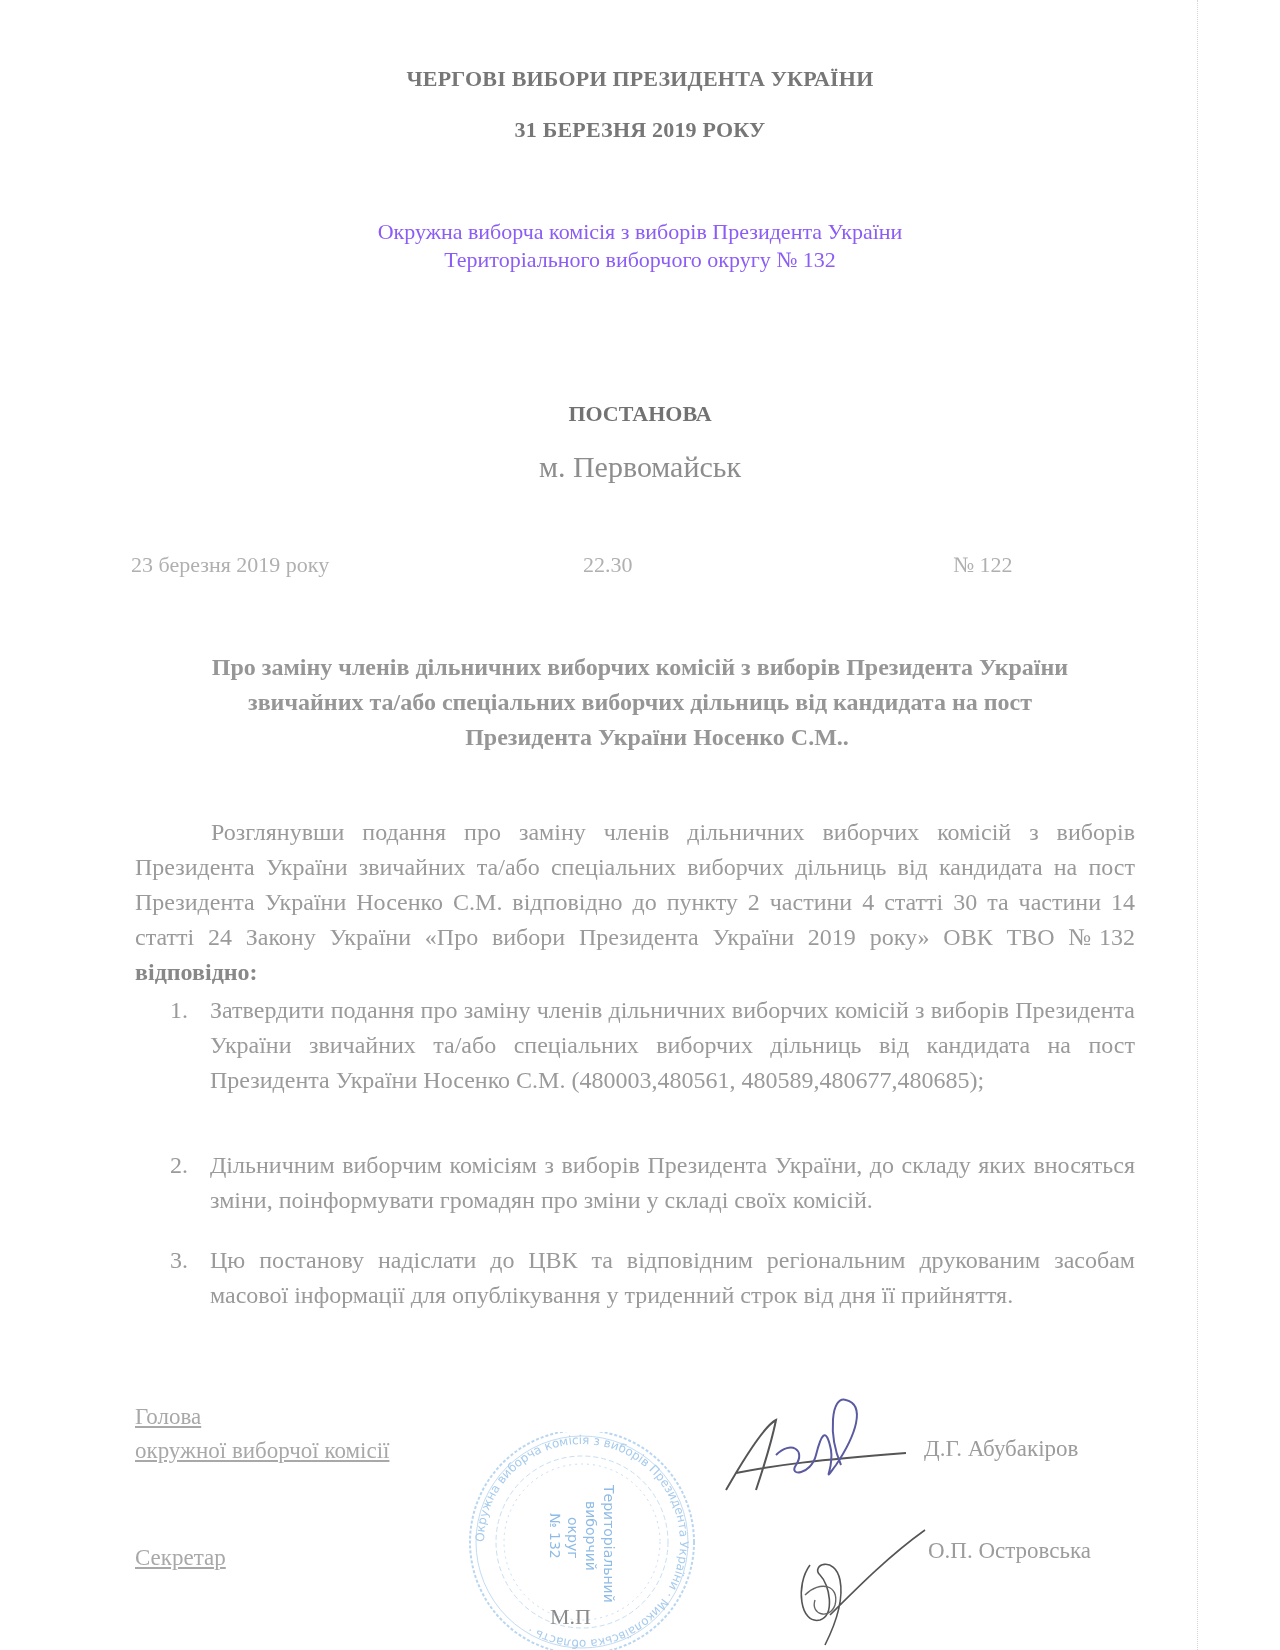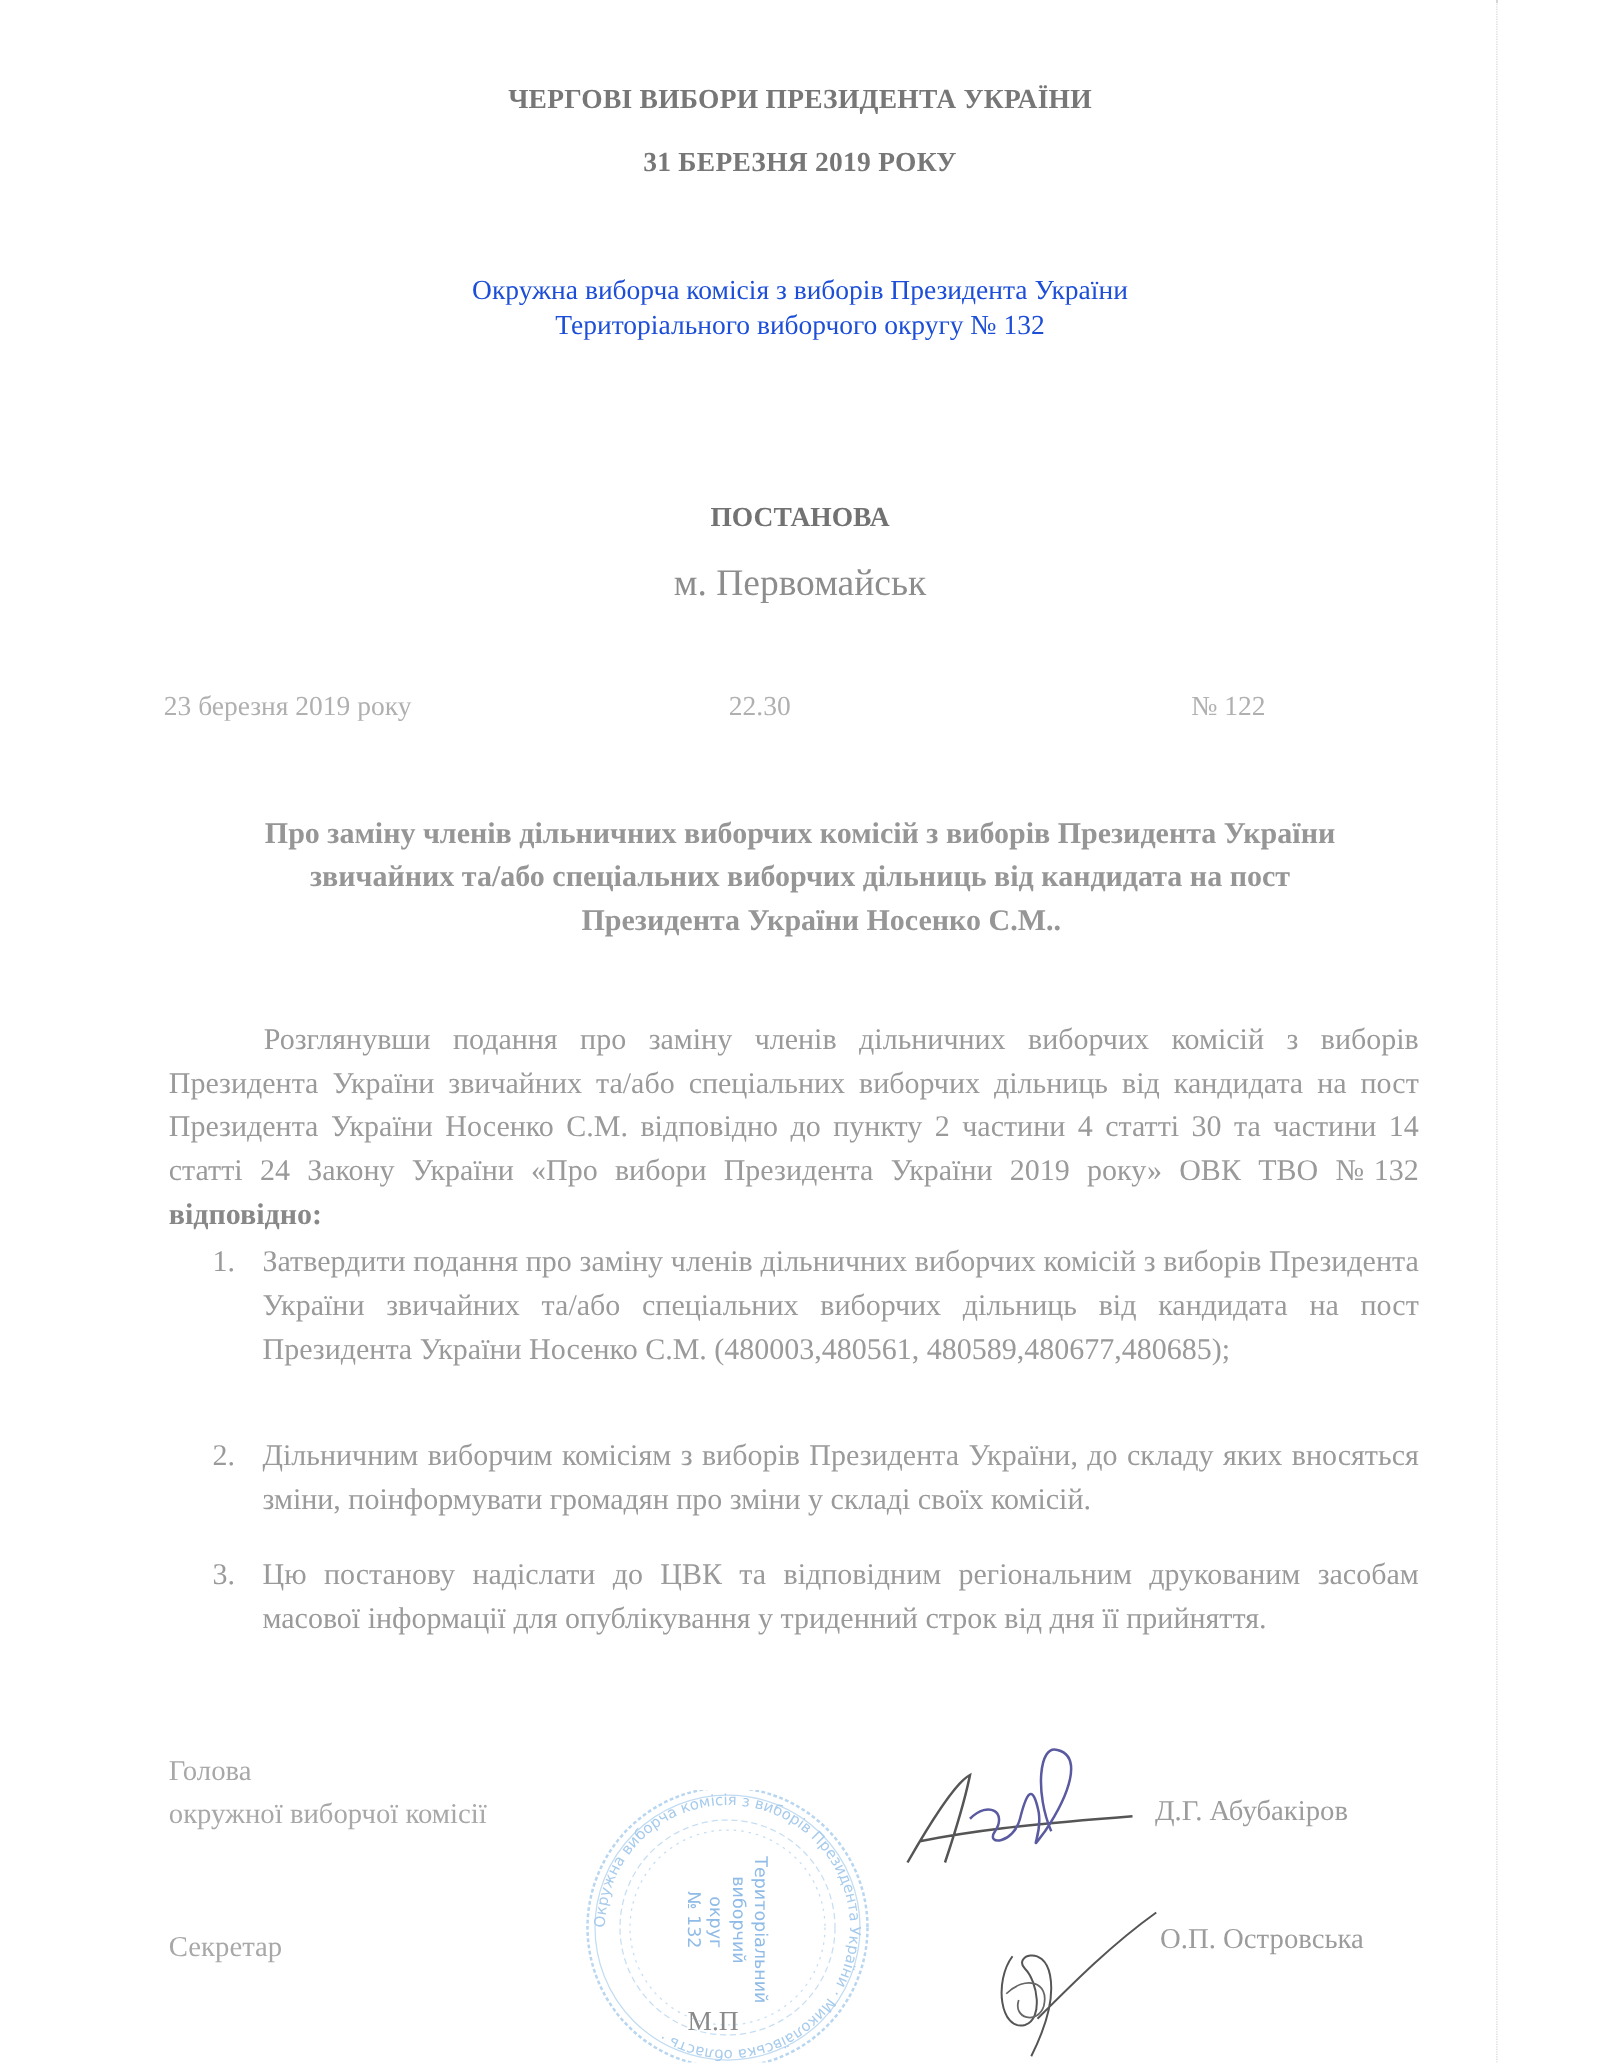--- a/index.html
+++ b/index.html
@@ -2,32 +2,32 @@
 <html><head>
   <meta charset="utf-8">
   <style>
     html, body { margin: 0; padding: 0; background: #ffffff; }
     body { width: 1280px; height: 1650px; position: relative; overflow: hidden; font-family: "Liberation Serif", "DejaVu Serif", serif; color: #8a8a8a; }
     .page { position: absolute; left: 0; top: 0; width: 1280px; height: 1458px; }
     .scan-line { position: absolute; left: 1197px; top: 0; width: 1px; height: 1650px; border-left: 1px dotted #d6d6d6; }
     .abs { position: absolute; white-space: nowrap; }
     .center { left: 0; width: 1280px; text-align: center; }
     .h-bold { font-weight: bold; font-size: 22px; color: #777; letter-spacing: 0.2px; }
-    .commission { font-size: 22px; color: #1d4ed8; line-height: 28px; }
+    .commission { font-size: 22px; color: #8b5cf6; line-height: 28px; }
     .title-main { font-weight: bold; font-size: 22px; color: #727272; }
     .city { font-size: 30px; color: #8d8d8d; }
     .meta { font-size: 22px; color: #b0b0b0; top: 552px; }
     .subject { font-weight: bold; font-size: 24px; color: #969696; line-height: 35px; }
     .body-text { font-size: 24px; color: #9a9a9a; line-height: 35px; }
     .para { position: absolute; left: 135px; width: 1000px; text-align: justify; text-align-last: left; }
     .para .indent { display: inline-block; width: 76px; }
     .list-item { position: absolute; left: 170px; width: 965px; }
     .list-num { position: absolute; left: 0; top: 0; width: 30px; }
     .list-text { position: absolute; left: 40px; width: 925px; text-align: justify; }
-    .sig-label { font-size: 23px; color: #a8a8a8; line-height: 34px; }
+    .sig-label { font-size: 23px; color: #a8a8a8; line-height: 34px; text-decoration: underline; }
     .sig-name { font-size: 23px; color: #9c9c9c; }
     .bold-inline { font-weight: bold; color: #888; }
     svg { position: absolute; }
   </style>
 </head>
 <body>
 
 <div class="page">
   <div class="scan-line"></div>
 

